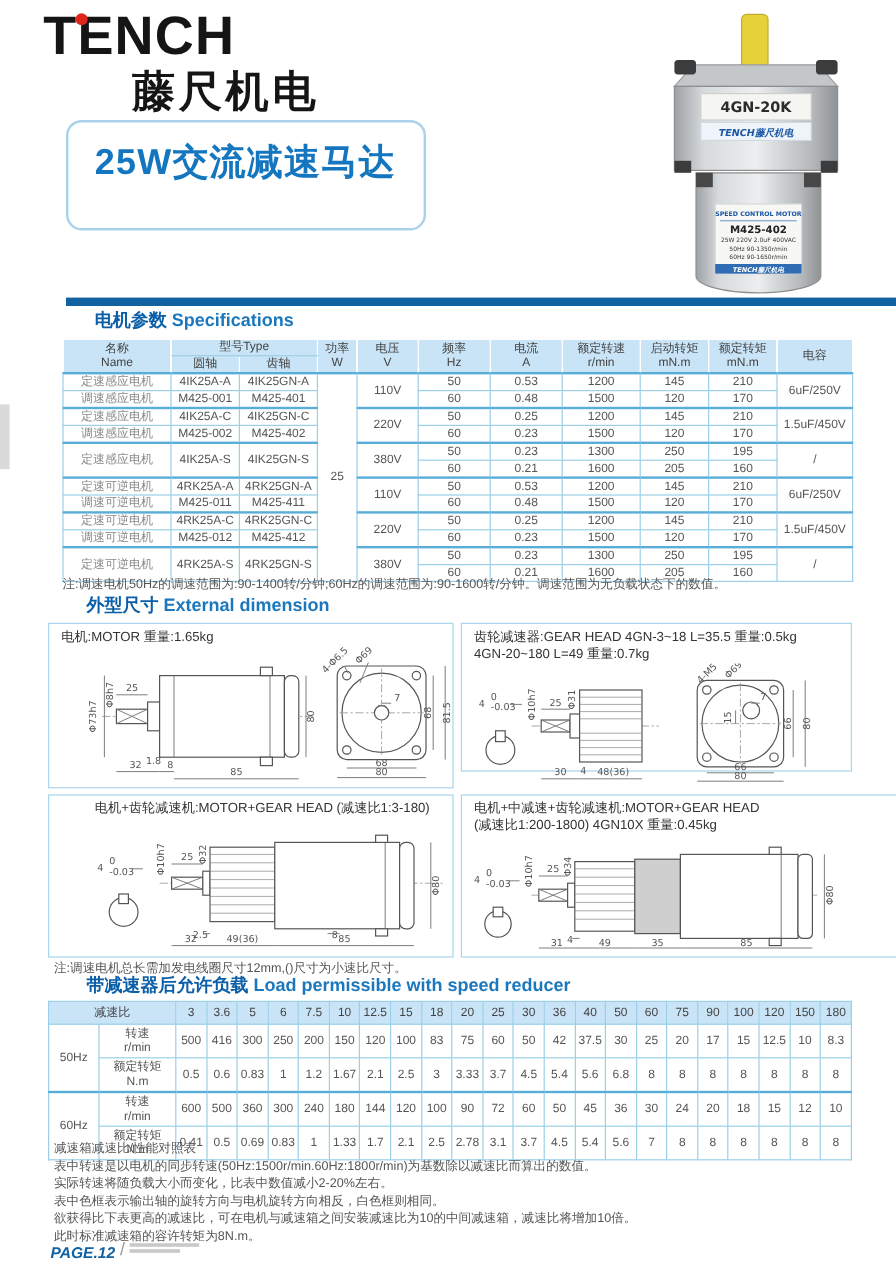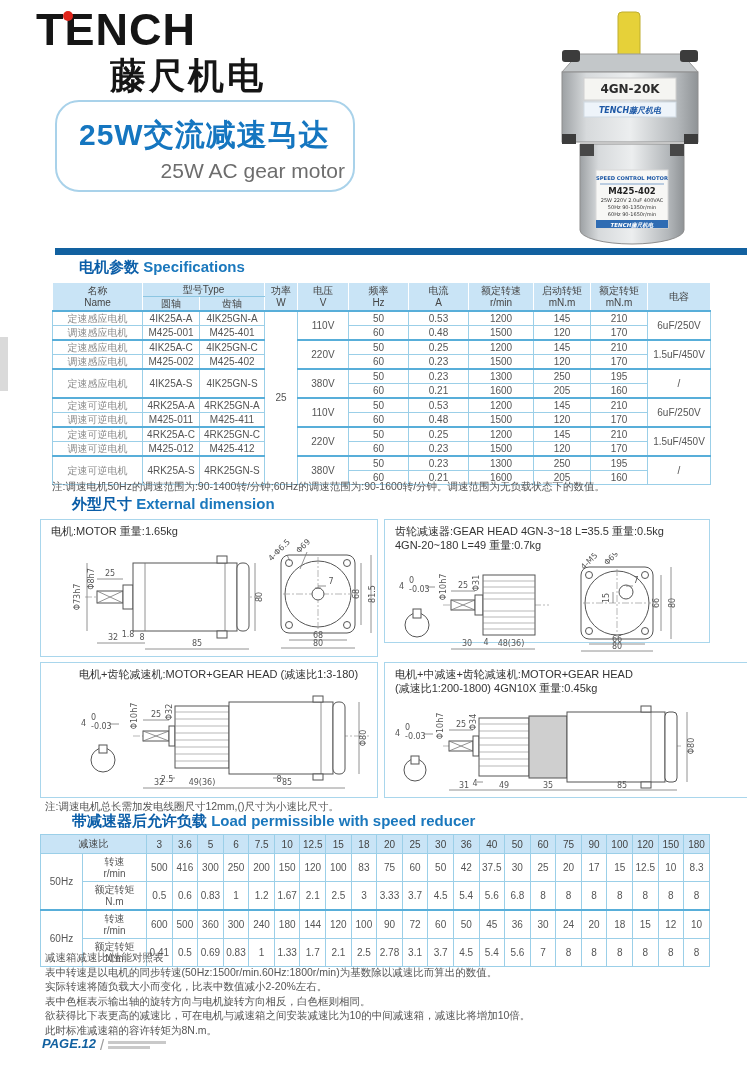--- a/index.html
+++ b/index.html
@@ -5,21 +5,21 @@
   html,body{margin:0;padding:0;background:#ffffff;}
   .page{position:relative;width:747px;height:1072px;background:#fff;overflow:hidden;
         font-family:"Liberation Sans","DejaVu Sans",sans-serif;color:#333;}
   
   .logo-word{position:absolute;left:36px;top:4px;font-size:45px;font-weight:800;color:#151515;
              letter-spacing:1px;}
   .logo-dot{position:absolute;left:63px;top:11px;width:10px;height:10px;border-radius:50%;background:#e0251b;}
   .logo-cn{position:absolute;left:110px;top:52px;font-size:36px;font-weight:700;color:#151515;letter-spacing:3px;}
   
   .title-box{position:absolute;left:55px;top:100px;width:296px;height:88px;
-             border:2px solid #a9d2ea;border-radius:24px;background:#fff;}
+             border:2px solid #a9d2ea;border-radius:13px;background:#fff;}
   .title-cn{margin:13px 0 0 22px;font-size:30px;font-weight:700;color:#1576c0;letter-spacing:1px;}
   .title-en{margin:3px 8px 0 0;font-size:21px;color:#6d6d6d;text-align:right;}
   .blue-bar{position:absolute;left:55px;top:248px;width:692px;height:7px;background:#1261a0;z-index:1;}
   .left-tab{position:absolute;left:0;top:337px;width:8px;height:54px;background:#dadada;}
   .photo{position:absolute;left:522px;top:10px;z-index:3;}
   
   .sec-title{position:absolute;font-size:15px;white-space:nowrap;padding-left:27px;}
   .sec-cn{color:#0b5ea8;font-weight:700;}
   .sec-en{color:#1b78bd;font-weight:600;}
   #sec1{left:52px;top:258px;} #sec2{left:45px;top:495px;} #sec3{left:45px;top:812px;}
@@ -52,39 +52,38 @@
               table-layout:fixed;border:1px solid #7fc0de;}
   .load-table th,.load-table td{border:1px solid #9bcfe8;font-size:10px;color:#555;text-align:center;
               padding:0;background:#fff;font-weight:400;}
   .load-table thead th{background:#c9e4f6;height:18px;color:#444;}
   .load-table td{height:27px;}
   .lt-label{font-size:9px;line-height:1.15;}
   .load-table tr.gs th,.load-table tr.gs td{border-top:2px solid #58aed9;}
   .c-freq{width:42px;} .c-label{width:64px;}
   
   .footer-notes{position:absolute;left:45px;top:950px;font-size:10.5px;color:#555;line-height:14.5px;}
-  .page-label-row{position:absolute;left:42px;top:1036px;display:flex;align-items:flex-end;gap:4px;}
+  .page-label-row{position:absolute;left:42px;top:1036px;display:flex;gap:4px;}
   .page-label{font-size:13px;font-weight:700;font-style:italic;color:#1261a0;}
   .pl-slash{color:#9a9a9a;font-size:15px;line-height:12px;}
   .pl-bars{display:flex;flex-direction:column;gap:2px;padding-bottom:2px;}
   .pl-bars .bar{display:block;height:3px;background:#c9c9c9;}
   .pl-bars .b1{width:58px;} .pl-bars .b2{width:42px;}
 </style>
 </head>
 <body>
 
 <div class="page">
 
   <div class="logo-word">TENCH</div>
   <span class="logo-dot"></span>
   <div class="logo-cn">藤尺机电</div>
 
   <div class="title-box">
     <div class="title-cn">25W交流减速马达</div>
-    <div class="title-en">25W AC gear motor</div>
   </div>
 
   <div class="blue-bar"></div>
   <div class="left-tab"></div>
 
   <svg class="photo" width="220" height="242" viewBox="0 0 220 242">
     <defs>
       <linearGradient id="met1" x1="0" y1="0" x2="1" y2="0">
         <stop offset="0" stop-color="#9da1a4"></stop>
           <stop offset="0.18" stop-color="#d7dadc"></stop>

